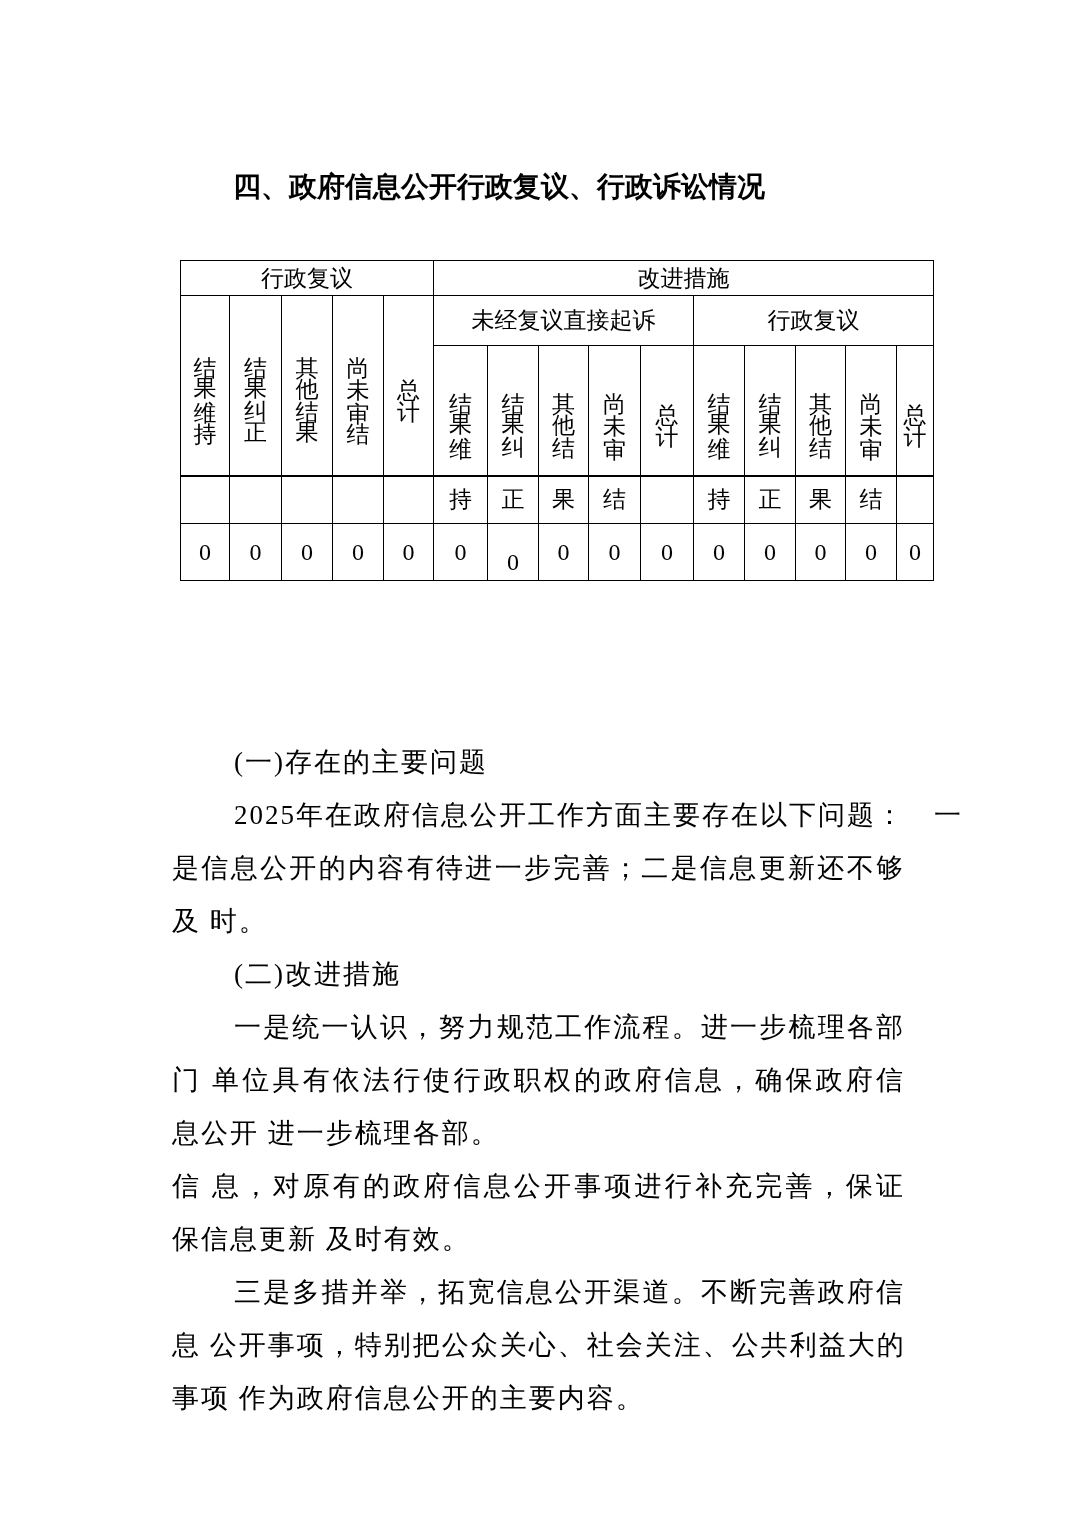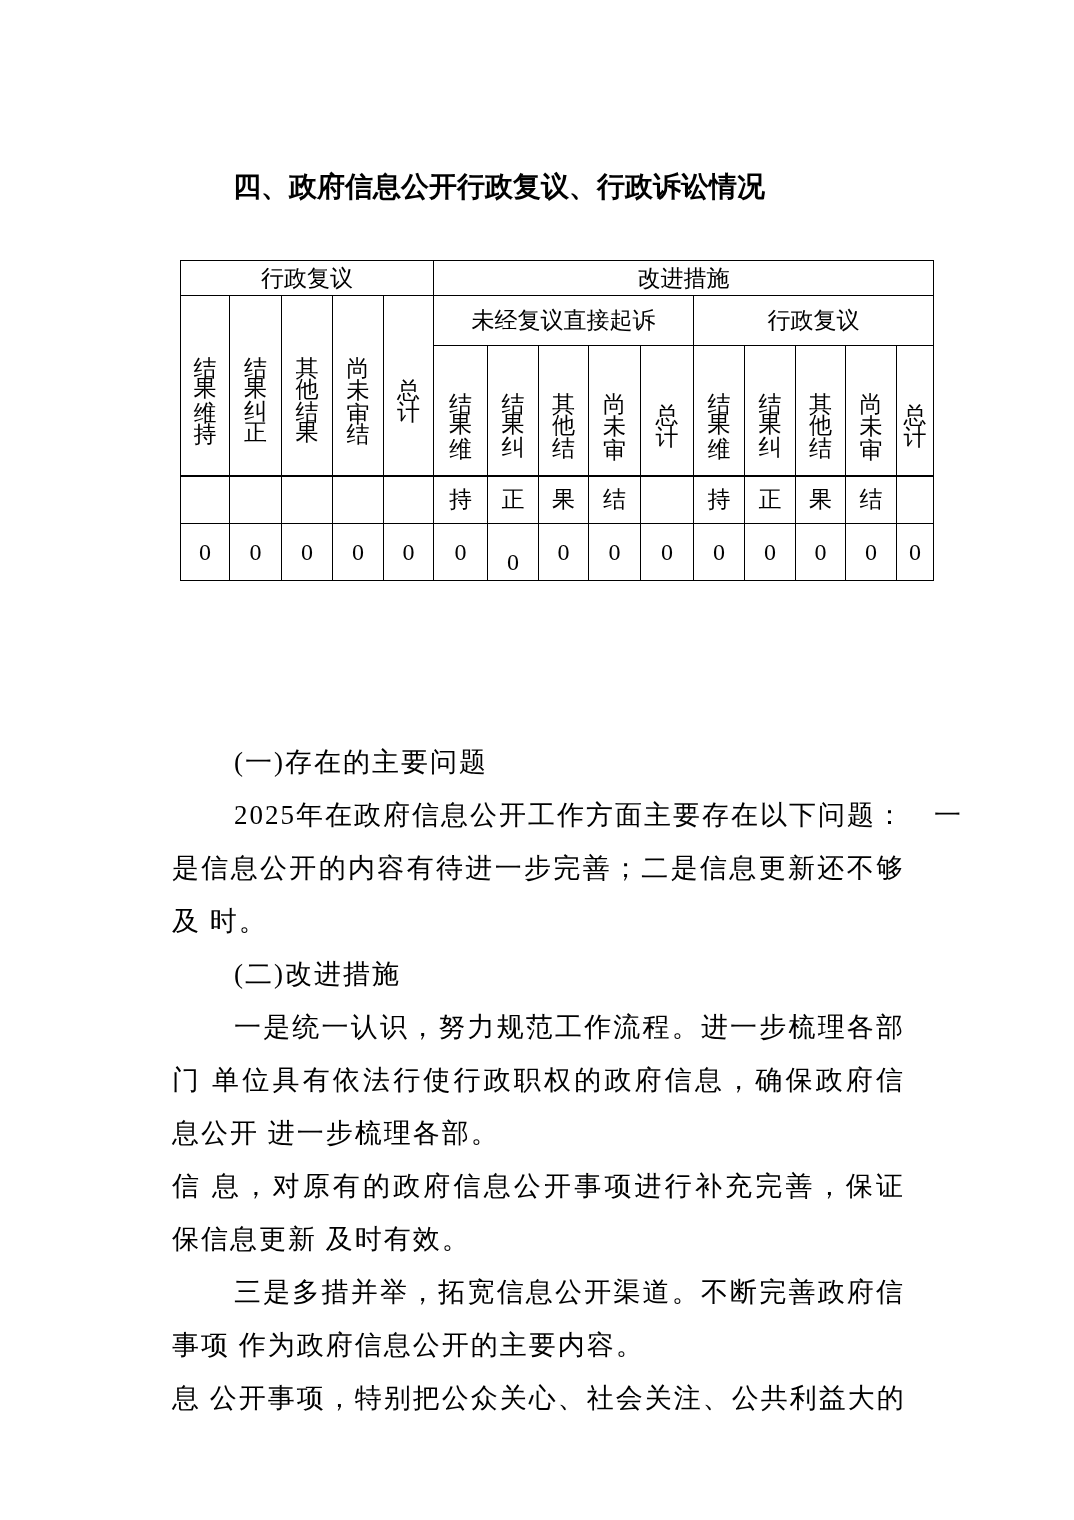--- a/index.html
+++ b/index.html
@@ -188,17 +188,17 @@
     <div class="sub">(二)改进措施</div>
 
     <div class="ln ind">一是统一认识，努力规范工作流程。进一步梳理各部</div>
     <div class="ln">门 单位具有依法行使行政职权的政府信息，确保政府信</div>
     <div class="ln end">息公开 进一步梳理各部。</div>
 
     <div class="ln">信 息，对原有的政府信息公开事项进行补充完善，保证</div>
     <div class="ln end">保信息更新 及时有效。</div>
 
     <div class="ln ind">三是多措并举，拓宽信息公开渠道。不断完善政府信</div>
+    <div class="ln">息 公开事项，特别把公众关心、社会关注、公共利益大的</div>
     <div class="ln end">事项 作为政府信息公开的主要内容。</div>
-    <div class="ln">息 公开事项，特别把公众关心、社会关注、公共利益大的</div>
   </div>
 
 </div>
 
 </body></html>

